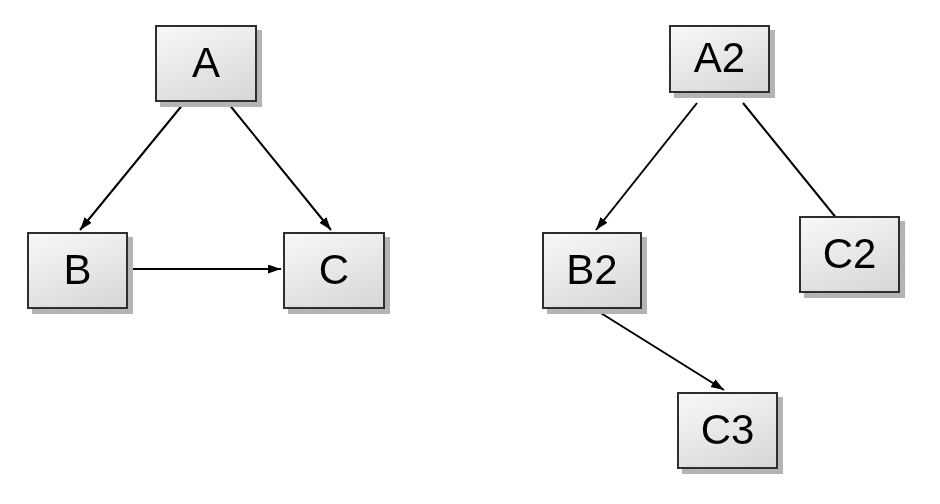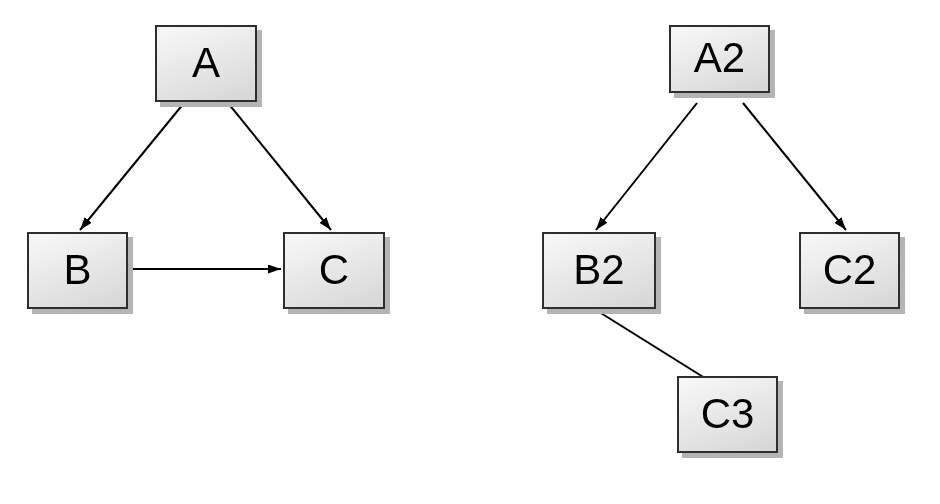--- a/index.html
+++ b/index.html
@@ -73,23 +73,23 @@
       </div>
       <div class="node" style="left: 27px; top: 232px; width: 101px; height: 77px;">
         <span class="label">B</span>
       </div>
       <div class="node" style="left: 283px; top: 232px; width: 102px; height: 77px;">
         <span class="label">C</span>
       </div>
       <div class="node" style="left: 669px; top: 25px; width: 101px; height: 68px;">
         <span class="label">A2</span>
       </div>
-      <div class="node" style="left: 542px; top: 232px; width: 114px; height: 77px;">
+      <div class="node" style="left: 542px; top: 232px; width: 100px; height: 77px;">
         <span class="label">B2</span>
       </div>
-      <div class="node" style="left: 799px; top: 232px; width: 101px; height: 77px;">
+      <div class="node" style="left: 799px; top: 216px; width: 101px; height: 77px;">
         <span class="label">C2</span>
       </div>
-      <div class="node" style="left: 677px; top: 376px; width: 101px; height: 77px;">
+      <div class="node" style="left: 677px; top: 392px; width: 101px; height: 77px;">
         <span class="label">C3</span>
       </div>
     </div>
 </div>
 
 </body></html>

